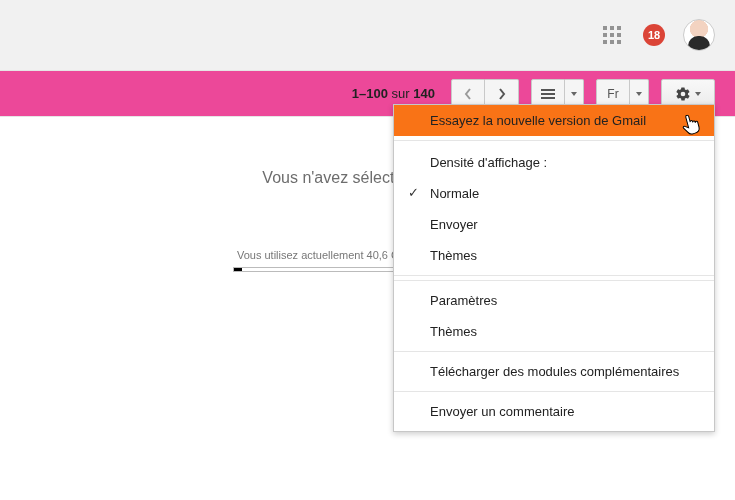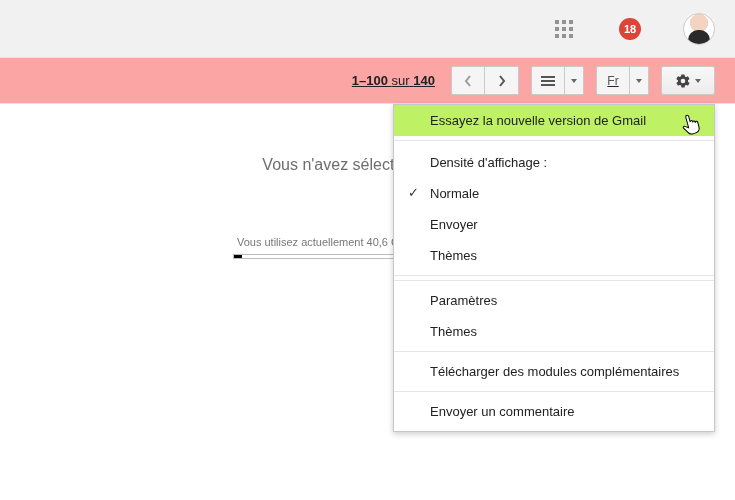--- a/index.html
+++ b/index.html
@@ -6,28 +6,27 @@
   body {
     font-family: Arial, Helvetica, sans-serif;
     font-size: 13px;
     color: #222;
     background: #fff;
     width: 735px;
     height: 500px;
     overflow: hidden;
   }
   .topbar {
-    height: 58px;
+    height: 71px;
     background: #f1f1f1;
     border-bottom: 1px solid #e5e5e5;
     display: flex;
     align-items: center;
     justify-content: flex-end;
     padding-right: 20px;
-    gap: 24px;
   }
   .apps-icon {
     width: 18px; height: 18px;
     display: grid;
     grid-template-columns: repeat(3, 4px);
     grid-template-rows: repeat(3, 4px);
     gap: 3px;
     margin-right: 22px;
     opacity: 0.6;
     cursor: pointer;
@@ -56,27 +55,26 @@
   .avatar::after {
     content: "";
     position: absolute;
     bottom: -4px; left: 4px; right: 4px;
     height: 18px;
     background: #2a2a2a;
     border-radius: 10px 10px 0 0;
   }
   .toolbar {
     height: 46px;
-    background: #fca5a5;
+    background: #ec4899;
     border-bottom: 1px solid #e5e5e5;
     display: flex;
     align-items: center;
     justify-content: flex-end;
     padding-right: 20px;
-    text-decoration: underline;
   }
   .pagecount {
     color: #222;
     margin-right: 16px;
   }
   .pagecount .b { font-weight: bold; }
   .btn-group {
     display: inline-flex;
     margin-right: 12px;
   }
@@ -155,21 +153,21 @@
     position: relative;
     cursor: pointer;
     text-align: left;
   }
   .menu-header {
     cursor: default;
     color: #222;
     padding-top: 10px;
   }
   .menu-item.highlight {
-    background: #bef264;
+    background: #f97316;
   }
   .menu-sep {
     border-top: 1px solid #e5e5e5;
     margin: 4px 0;
   }
   .check {
     position: absolute;
     left: 14px;
     top: 7px;
     color: #333;

